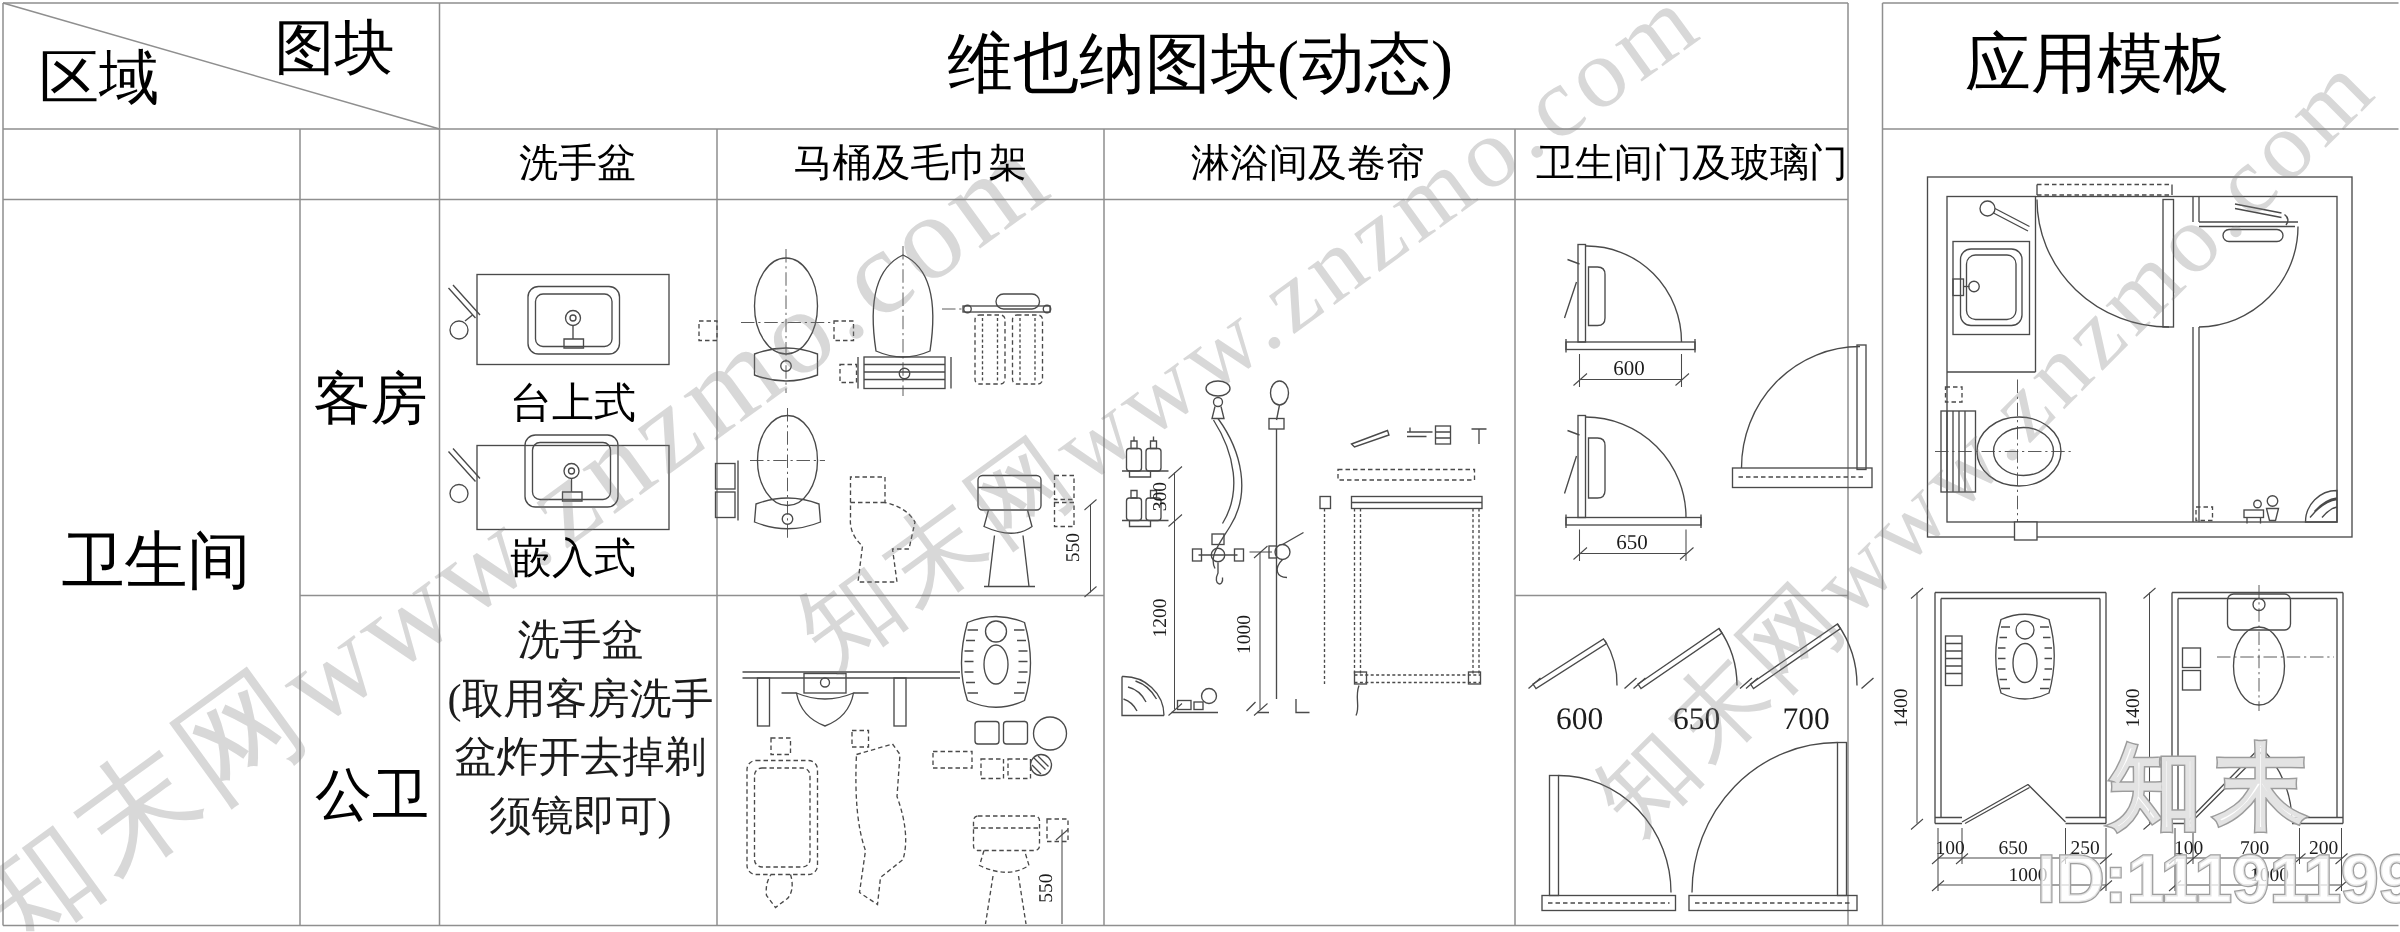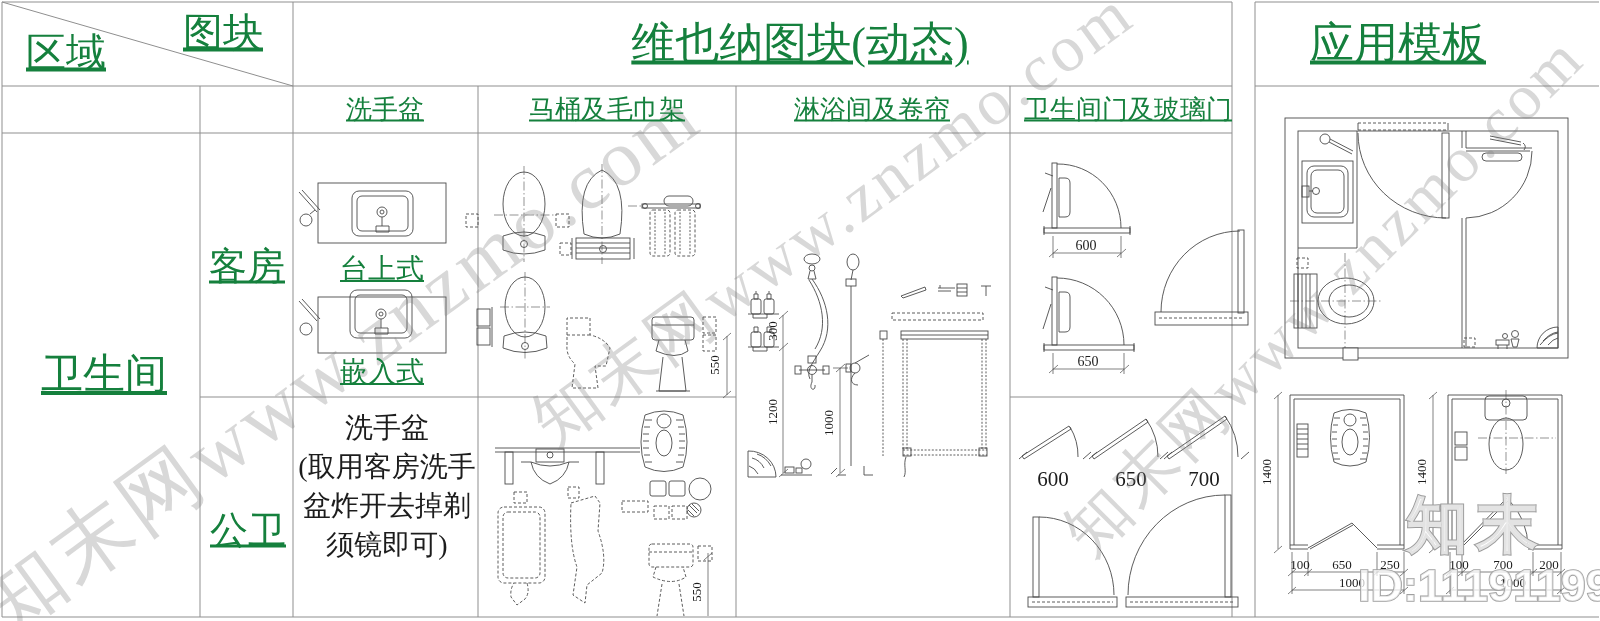--- a/index.html
+++ b/index.html
@@ -3,21 +3,21 @@
 <meta charset="utf-8">
 <style>
   html,body{margin:0;padding:0;background:#fff;}
   .stage{position:relative;width:1600px;height:621px;background:#fff;overflow:hidden;
          font-family:"Liberation Serif","DejaVu Serif",serif;}
   .stage svg{position:absolute;left:0;top:0;z-index:2;}
   .wm{position:absolute;z-index:3;white-space:nowrap;pointer-events:none;
       color:rgba(125,125,125,0.30);font-family:"Liberation Serif","DejaVu Serif",serif;
       letter-spacing:4px;transform-origin:0 50%;transform:rotate(-36deg);}
   .lbl{position:absolute;z-index:4;transform:translate(-50%,-50%);white-space:nowrap;
-       color:#15803d;text-align:center;text-decoration:underline;}
+       color:#000000;text-align:center;}
   .note-block{position:absolute;z-index:4;transform:translate(-50%,-50%);text-align:center;
        color:#1c1c1c;font-size:28px;line-height:39px;white-space:nowrap;}
   
   .grid{stroke:#8f8f8f;stroke-width:1;fill:none;}
   .dwg{stroke:#4a4a4a;stroke-width:0.9;fill:none;}
   .dsh{stroke-dasharray:3 2;}
   .fdsh{stroke-dasharray:2 1.6;}
   .cdot{stroke-dasharray:9 2.5 1.5 2.5;stroke-width:0.6;}
   .dim{stroke-width:0.7;}
   .dimtxt{font:13px "Liberation Serif","DejaVu Serif",serif;fill:#1c1c1c;text-anchor:middle;}

